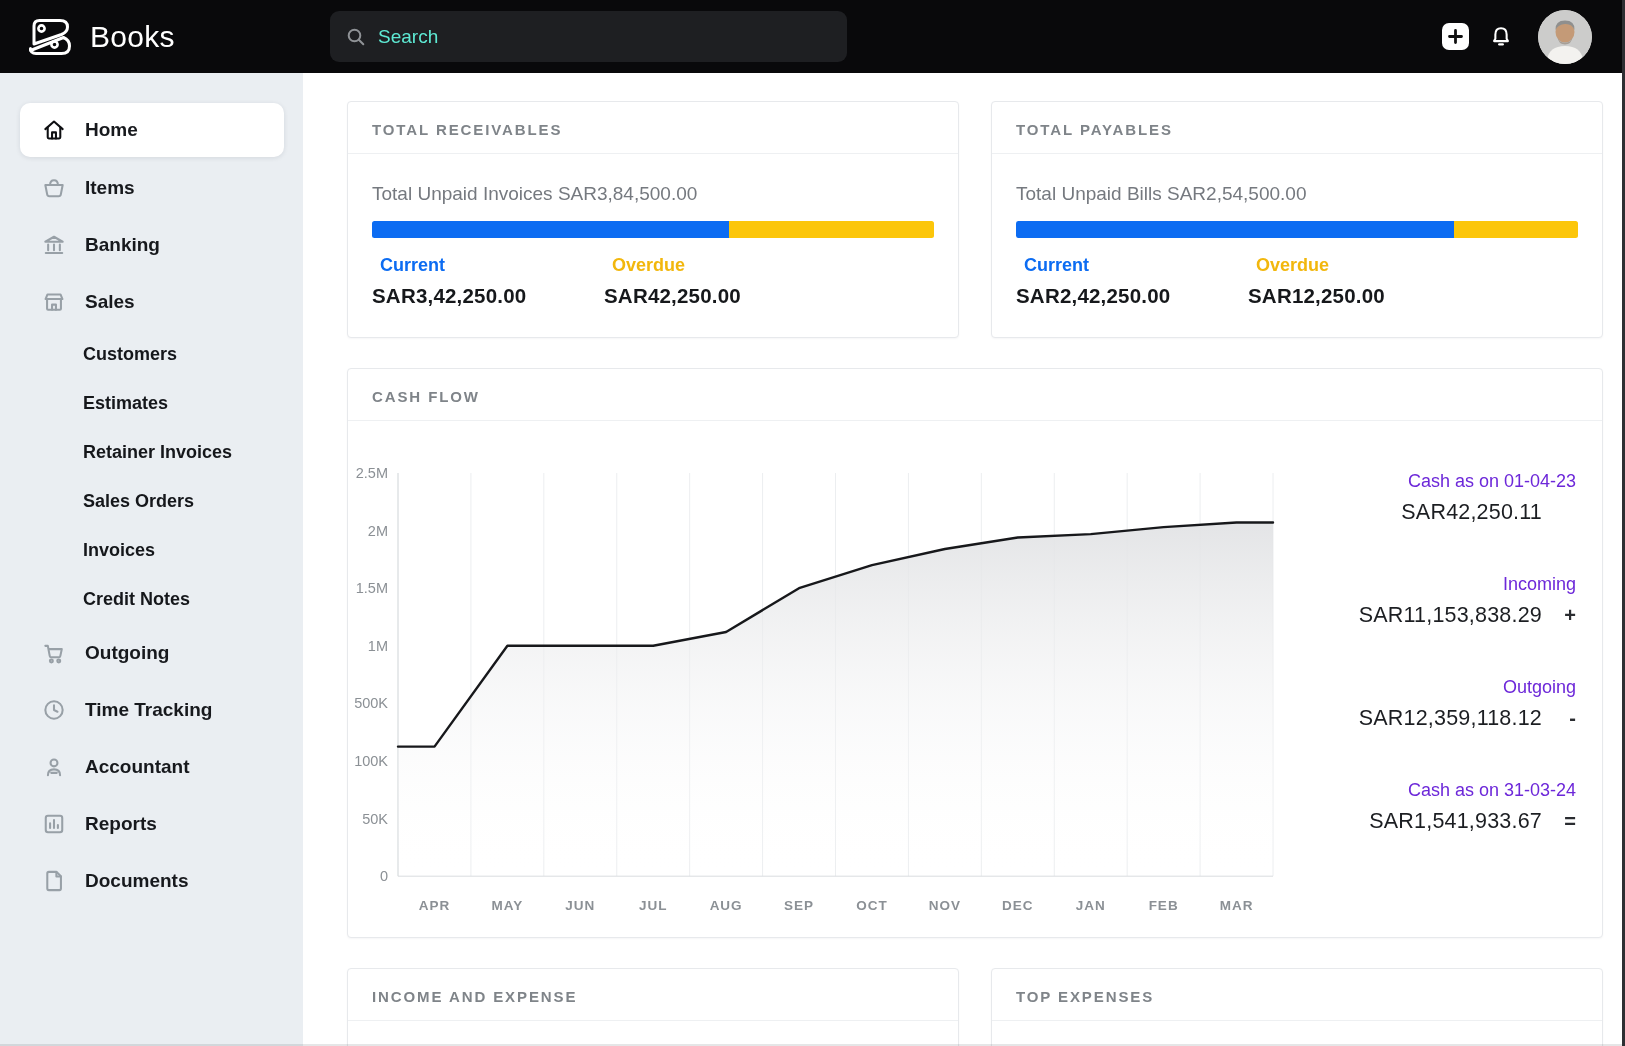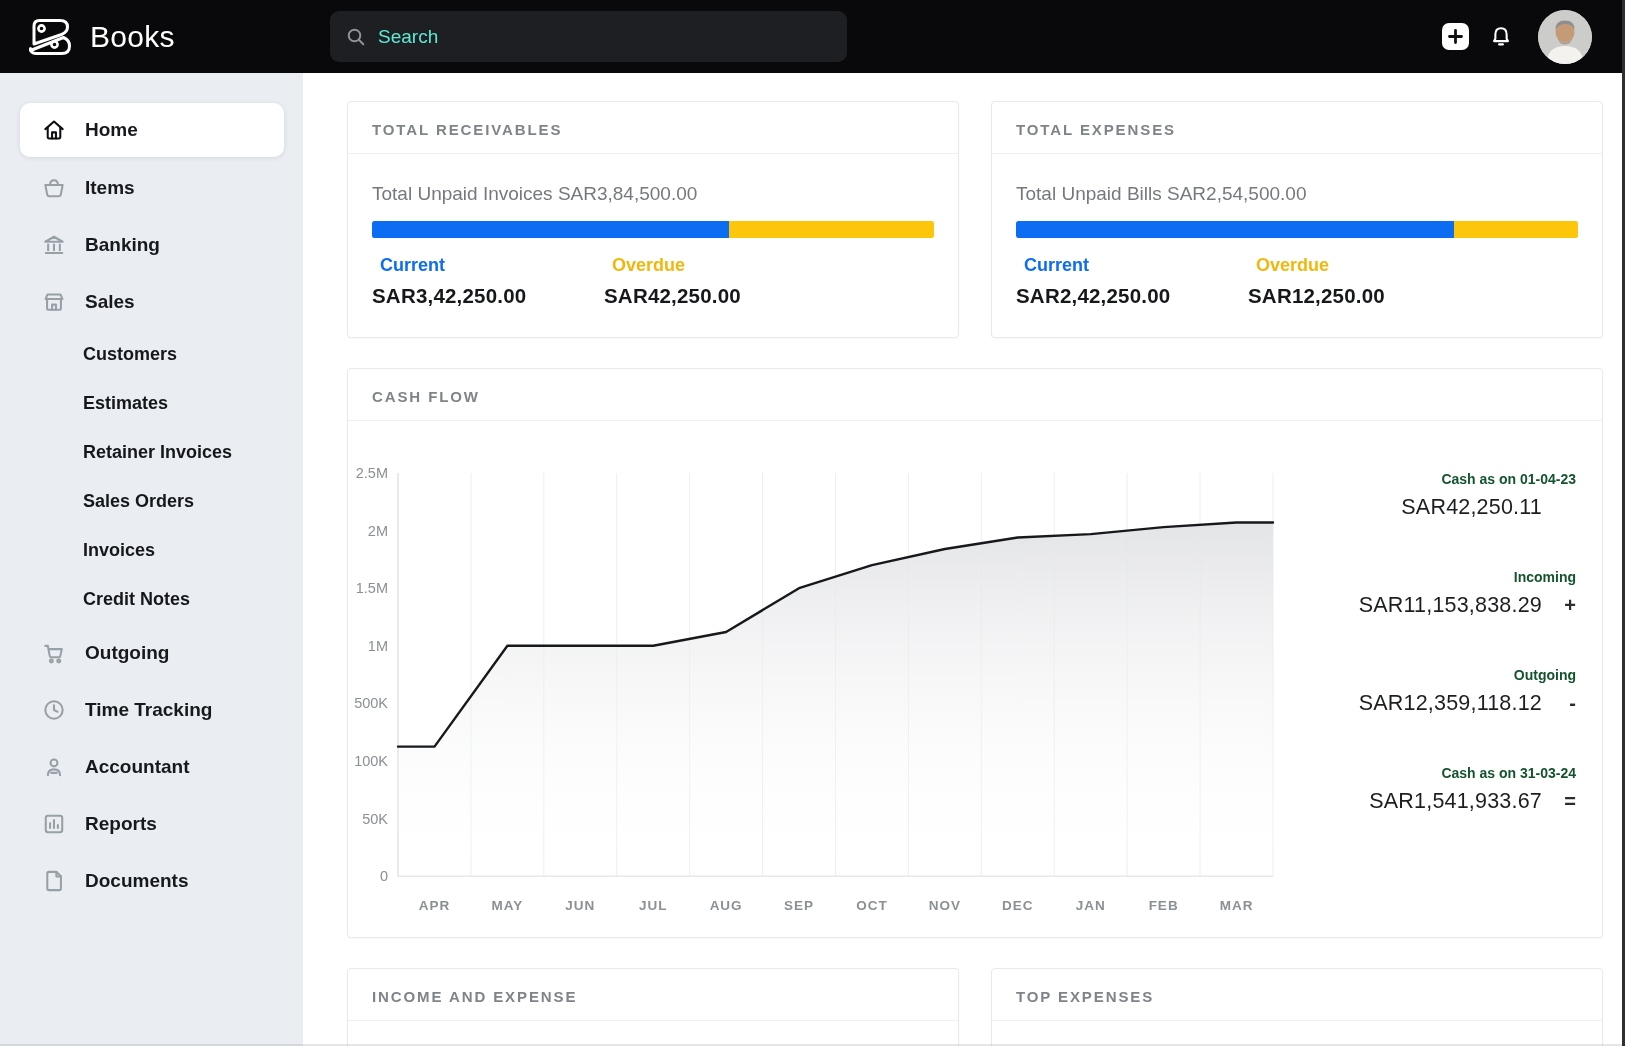--- a/index.html
+++ b/index.html
@@ -53,21 +53,21 @@
   .amt-label { font-size:18px; font-weight:700;margin-left:8px; }
   .amt-label.blue { color:#0c6cf2; }
   .amt-label.yellow { color:#f2b70d; }
   .amt-value { margin-top:8px; font-size:20.5px; font-weight:700; color:#16181b; letter-spacing:.2px; }
 
   .cashflow-card { margin-top:30px; height:570px; }
   .cf-body { display:flex; padding:0; }
   .chart-svg { flex:none; display:block; }
   .cf-stats { flex:1 1 auto; padding:50px 26px 0 0; text-align:right; }
   .stat { margin-bottom:49px; }
-  .stat-label { color:#14532d; font-size:14px; font-weight:700; }
+  .stat-label { color:#6d28d9; font-size:18px; font-weight:400; }
   .stat-row { margin-top:8px; display:flex; justify-content:flex-end; align-items:baseline; }
   .stat-value { font-size:21.5px; color:#1c1e22; letter-spacing:.2px; }
   .stat-op { width:34px; font-size:20px; font-weight:700; color:#2a2c30; text-align:right; }
 
   .bottom-row { margin-top:30px; }
   .bottom-card { height:180px; }
 
   
   .win-edge-r { position:absolute; top:0; right:0; bottom:0; width:3px; background:#2e2f33; z-index:50; }
   .win-edge-b { position:absolute; left:0; right:0; bottom:0; height:2px; background:rgba(40,50,60,.12); z-index:49; }
@@ -251,21 +251,21 @@
           </div>
           <div class="amt">
             <div class="amt-label yellow">Overdue</div>
             <div class="amt-value">SAR42,250.00</div>
           </div>
         </div>
       </div>
     </div>
 
     <div class="card half summary-card">
-      <div class="card-header">TOTAL EXPENSES</div>
+      <div class="card-header">TOTAL PAYABLES</div>
       <div class="card-body">
         <div class="summary-line">Total Unpaid Bills SAR2,54,500.00</div>
         <div class="progress">
           <div class="seg-current" style="width: 78%;"></div>
           <div class="seg-overdue"></div>
         </div>
         <div class="amounts">
           <div class="amt">
             <div class="amt-label blue">Current</div>
             <div class="amt-value">SAR2,42,250.00</div>

